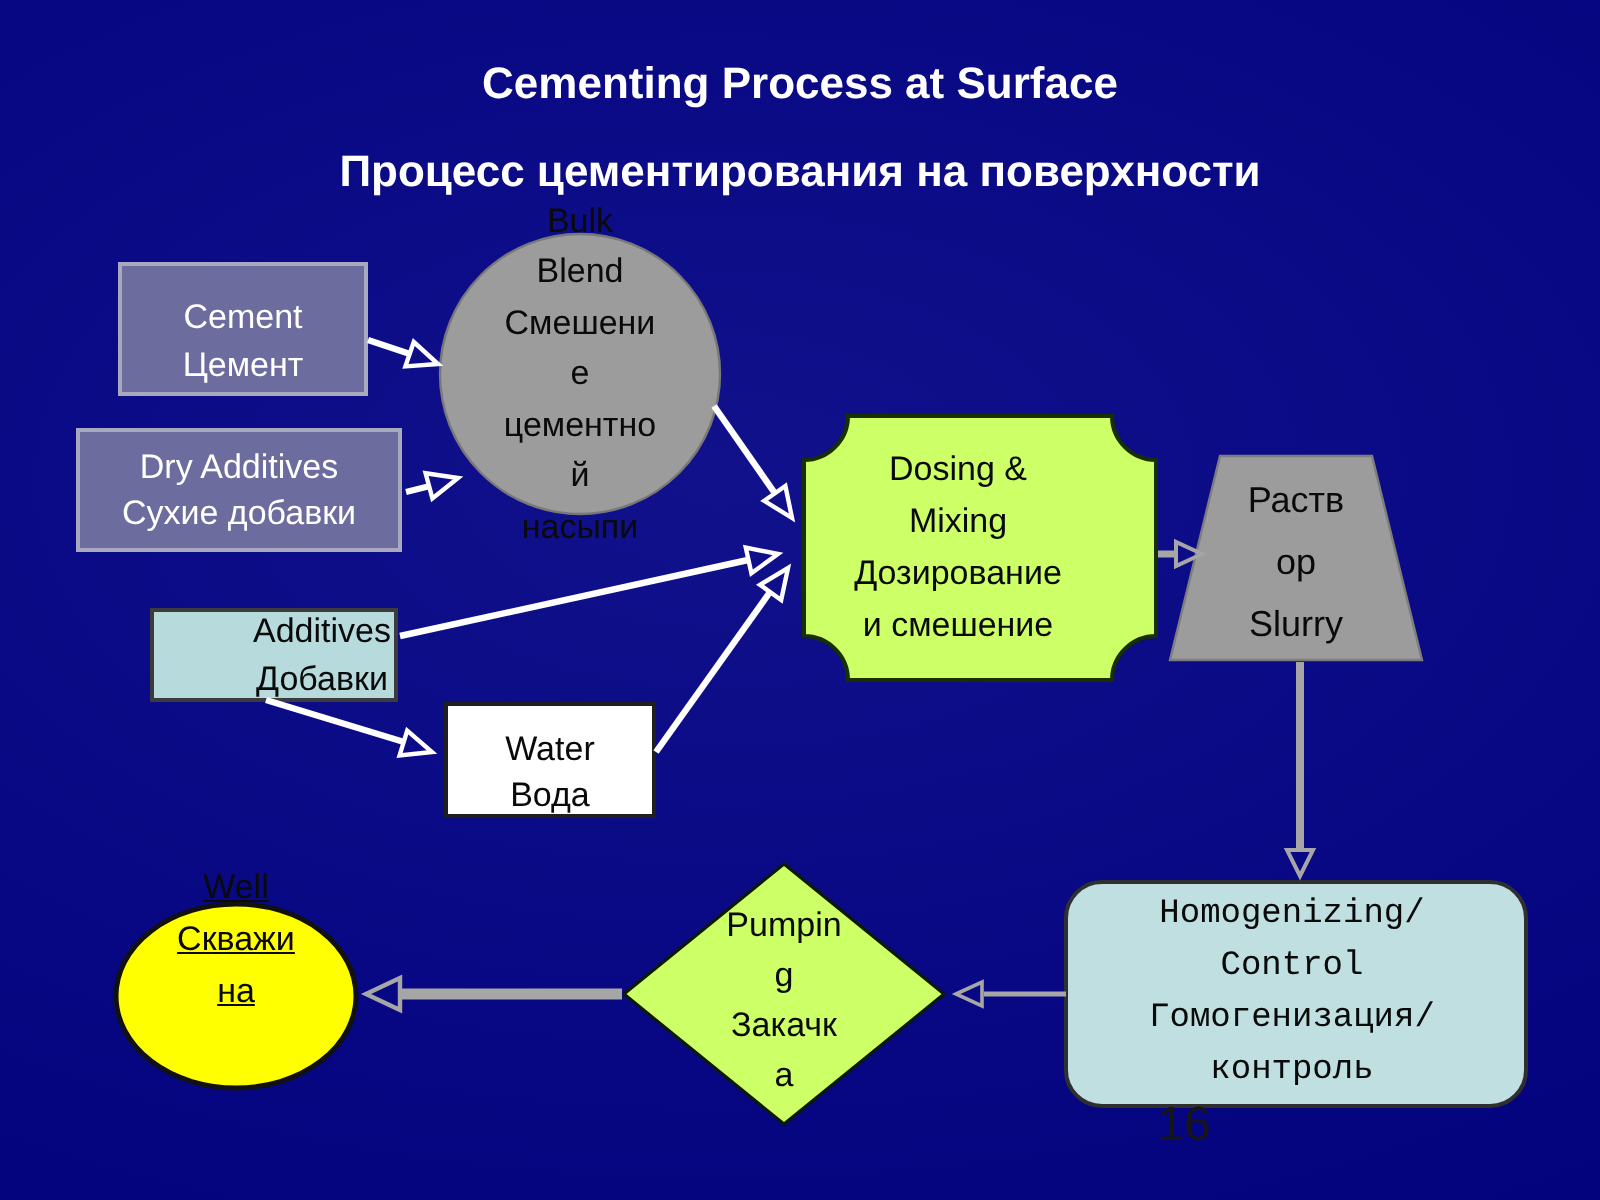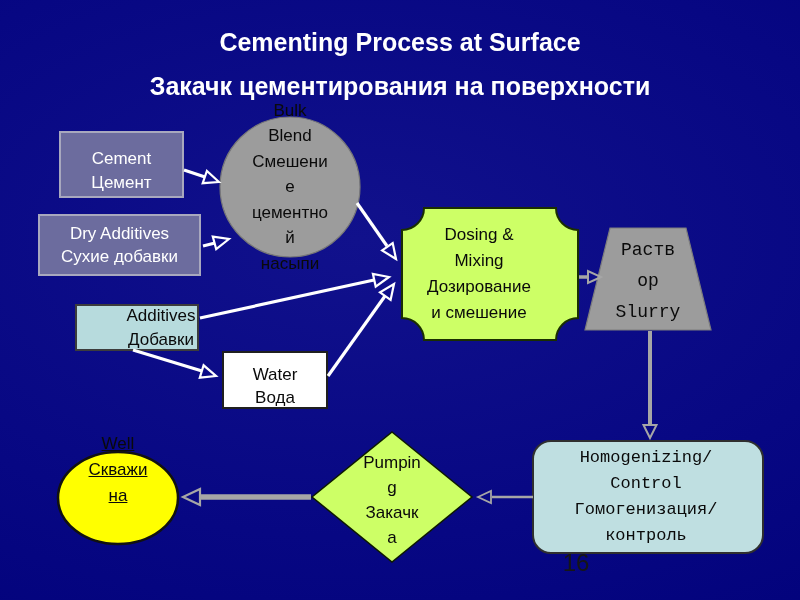--- a/index.html
+++ b/index.html
@@ -3,42 +3,42 @@
 <meta charset="utf-8">
 <style>
   html,body { margin:0; padding:0; background:#222; }
   .slide {
     position:relative; width:800px; height:600px; overflow:hidden;
     font-family:"Liberation Sans", sans-serif;
     background: radial-gradient(ellipse 120% 90% at 45% 40%, #11118c 0%, #070783 55%, #000078 100%);
   }
   .title {
     position:absolute; top:20px; left:0; width:800px; text-align:center;
-    color:#ffffff; font-weight:bold; font-size:25px; line-height:44px;
+    color:#ffffff; font-weight:bold; font-size:22px; line-height:44px;
   }
   .diagram { position:absolute; left:0; top:0; }
   .lbl {
     position:absolute; display:flex; align-items:center; justify-content:center;
     text-align:center; white-space:pre-line; color:#0a0a0a;
     font-size:17px; line-height:1.38; pointer-events:none;
   }
   .lbl.light { color:#ffffff; }
   .page-number {
-    position:absolute; left:544px; top:550px; width:64px; text-align:center;
+    position:absolute; left:560px; top:550px; width:64px; text-align:center;
     color:#161616; font-size:24px; line-height:26px;
   }
 </style>
 </head>
 <body>
 
 <div class="slide">
 
   <div class="title">
     <div>Cementing Process at Surface</div>
-    <div>Закачк цементирования на поверхности</div>
+    <div>Процесс цементирования на поверхности</div>
   </div>
 
   <svg class="diagram" width="800" height="600" viewBox="0 0 800 600">
 
     <rect x="60" y="132" width="123" height="65" stroke="#A8A8BE" stroke-width="2" fill="#6C6C9E"></rect>
     <rect x="39" y="215" width="161" height="60" stroke="#A8A8BE" stroke-width="2" fill="#6C6C9E"></rect>
     <circle cx="290" cy="187" r="70" stroke="#787878" stroke-width="1.2" fill="#9C9C9C"></circle>
     <rect x="76" y="305" width="122" height="45" stroke="#3c3c3c" stroke-width="2" fill="#B7DBDD"></rect>
     <rect x="223" y="352" width="104" height="56" stroke="#1f1f1f" stroke-width="2" fill="#FFFFFF"></rect>
     <path d="M424,208 A22,22 0 0 1 402,230 L402,318 A22,22 0 0 1 424,340 L556,340 A22,22 0 0 1 578,318 L578,230 A22,22 0 0 1 556,208 Z" stroke="#1a2f00" stroke-width="2" fill="#CDFF66"></path>
@@ -102,21 +102,21 @@
 Blend
 Смешени
 е
 цементно
 й
 насыпи</div>
   <div class="lbl" style="left:402px; top:208px; width:154px; height:132px; line-height:26px;">Dosing &amp;
 Mixing
 Дозирование
 и смешение</div>
-  <div class="lbl" style="left:598px; top:233px; width:100px; height:96px; font-size:18px; line-height:31px;font-family:Liberation Mono, monospace;">Раств
+  <div class="lbl" style="left:598px; top:233px; width:100px; height:96px; font-size:18px; line-height:31px;">Раств
 ор
 Slurry</div>
   <div class="lbl" style="left:510px; top:441px; width:272px; height:112px; line-height:26px;font-family:Liberation Mono, monospace;">Homogenizing/
 Control
 Гомогенизация/
 контроль</div>
   <div class="lbl" style="left:312px; top:445px; width:160px; height:110px; line-height:25px;">Pumpin
 g
 Закачк
 а</div>

